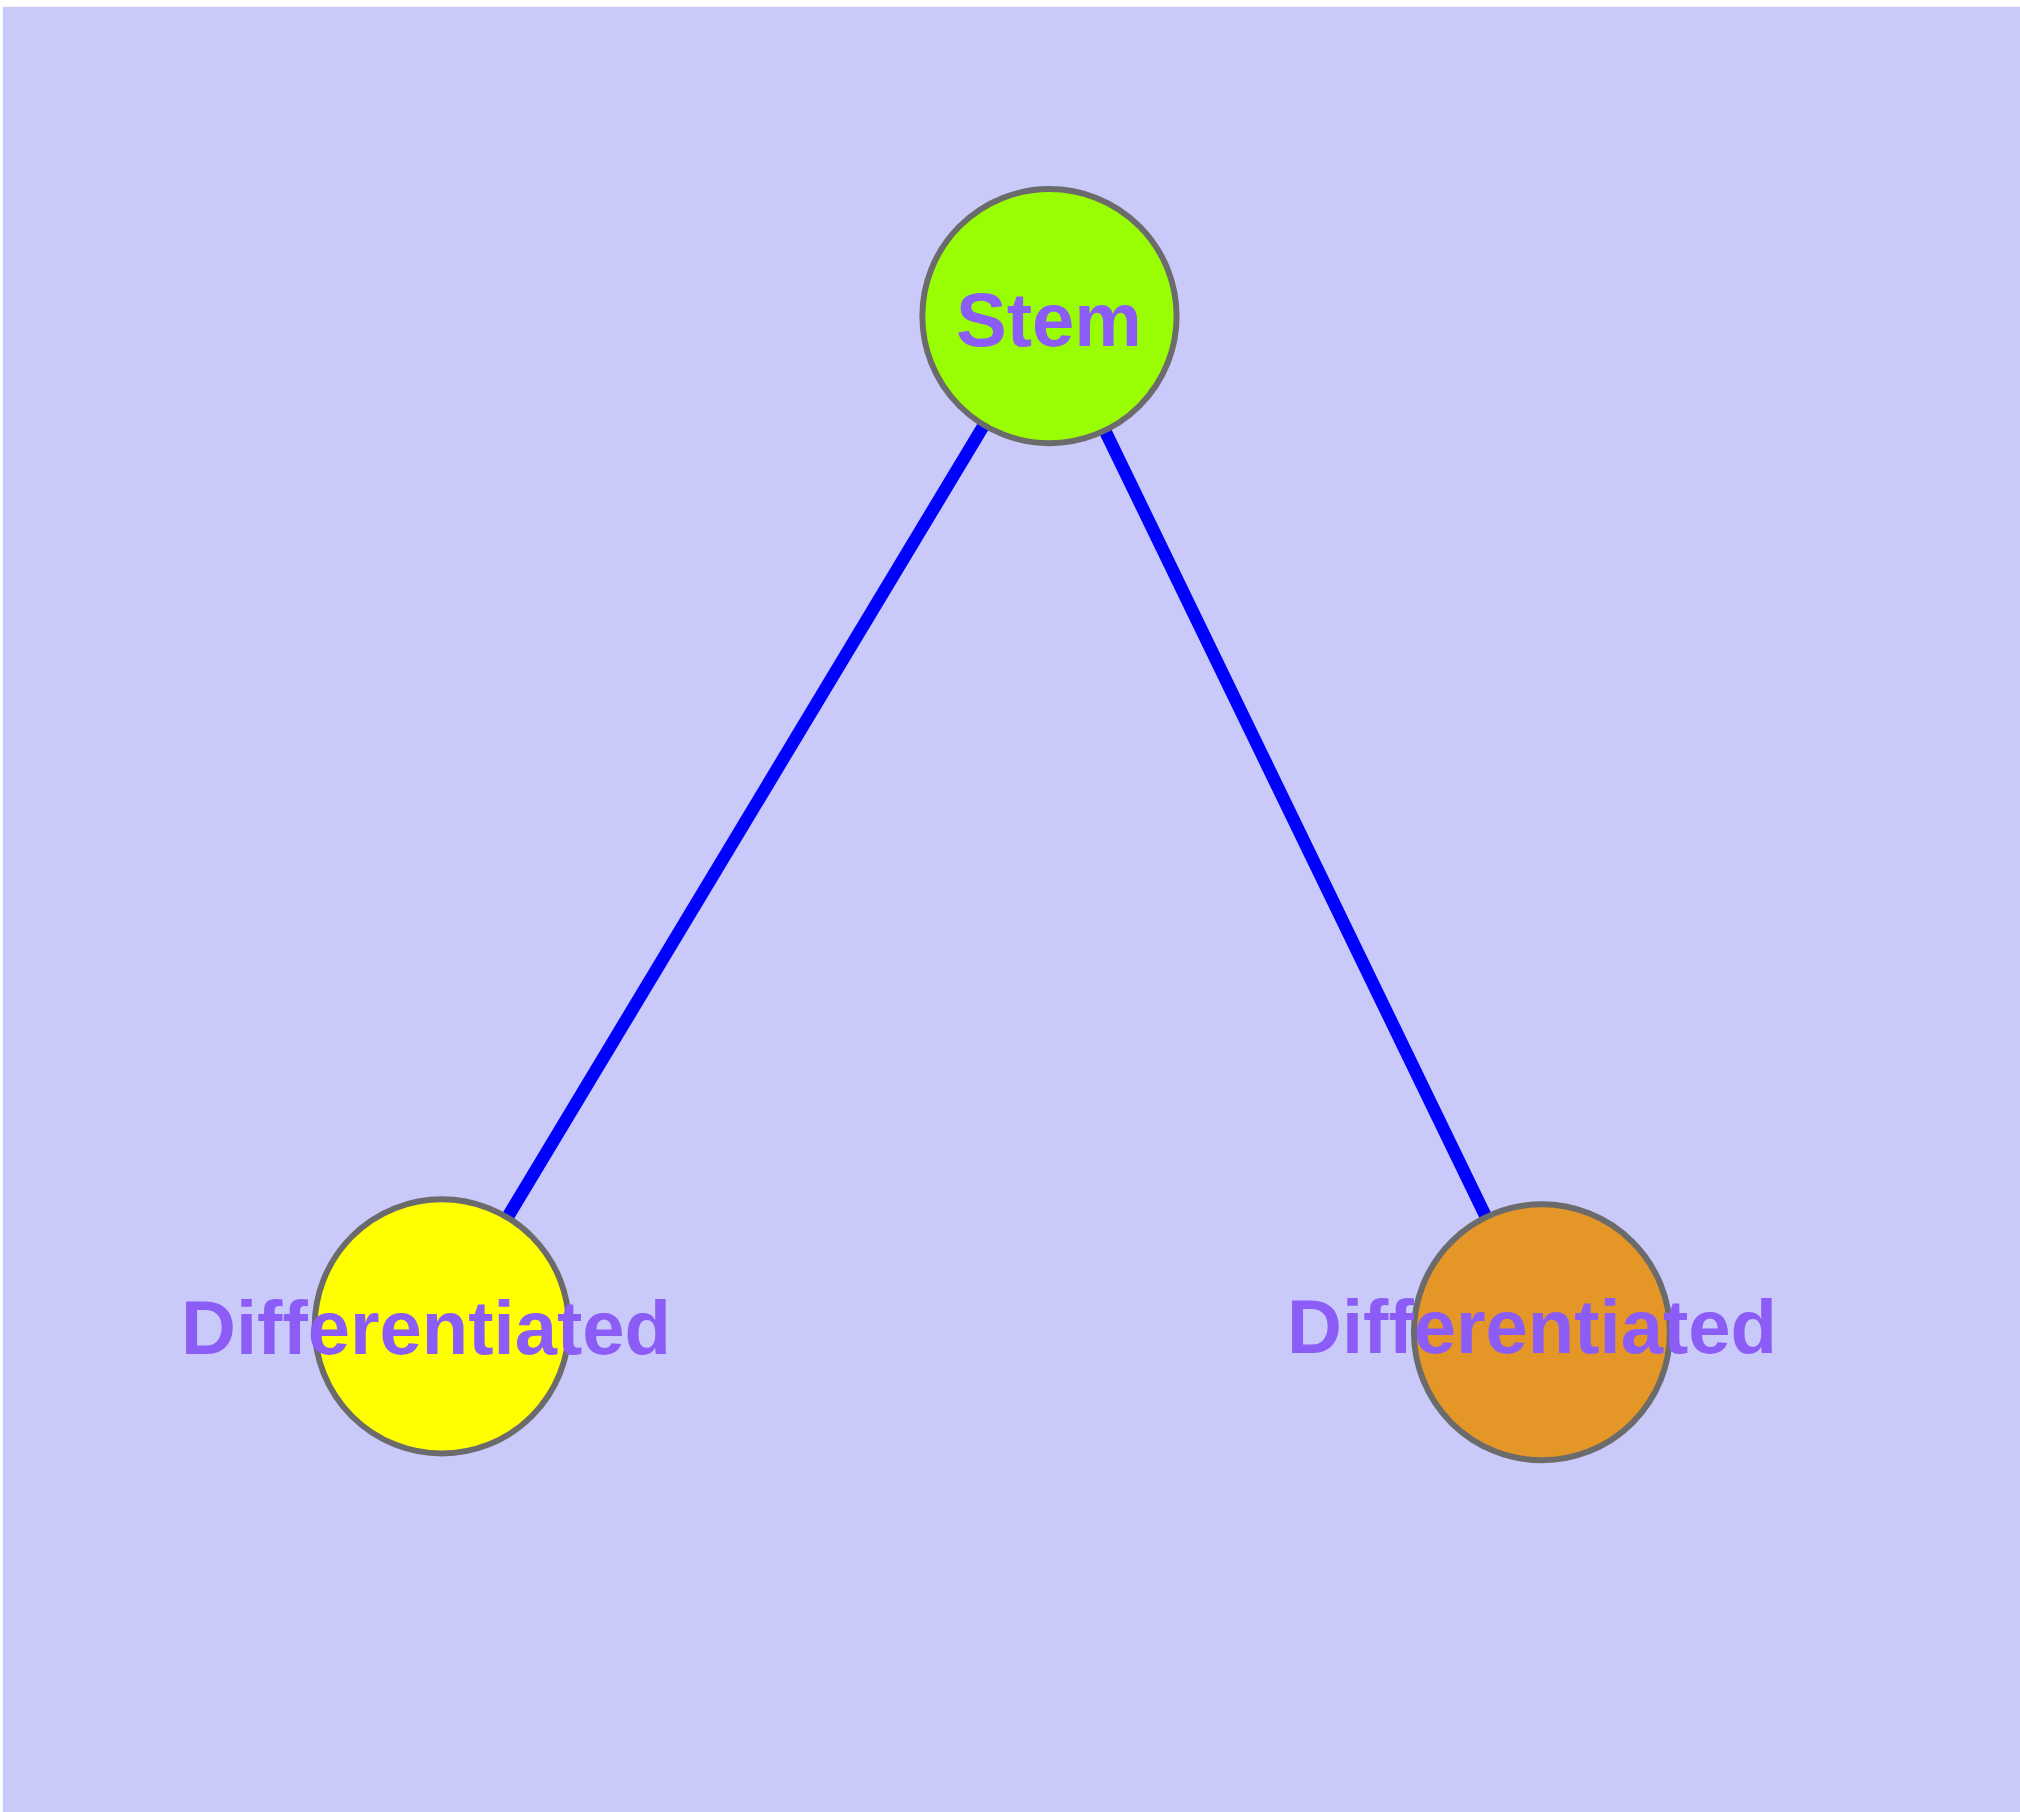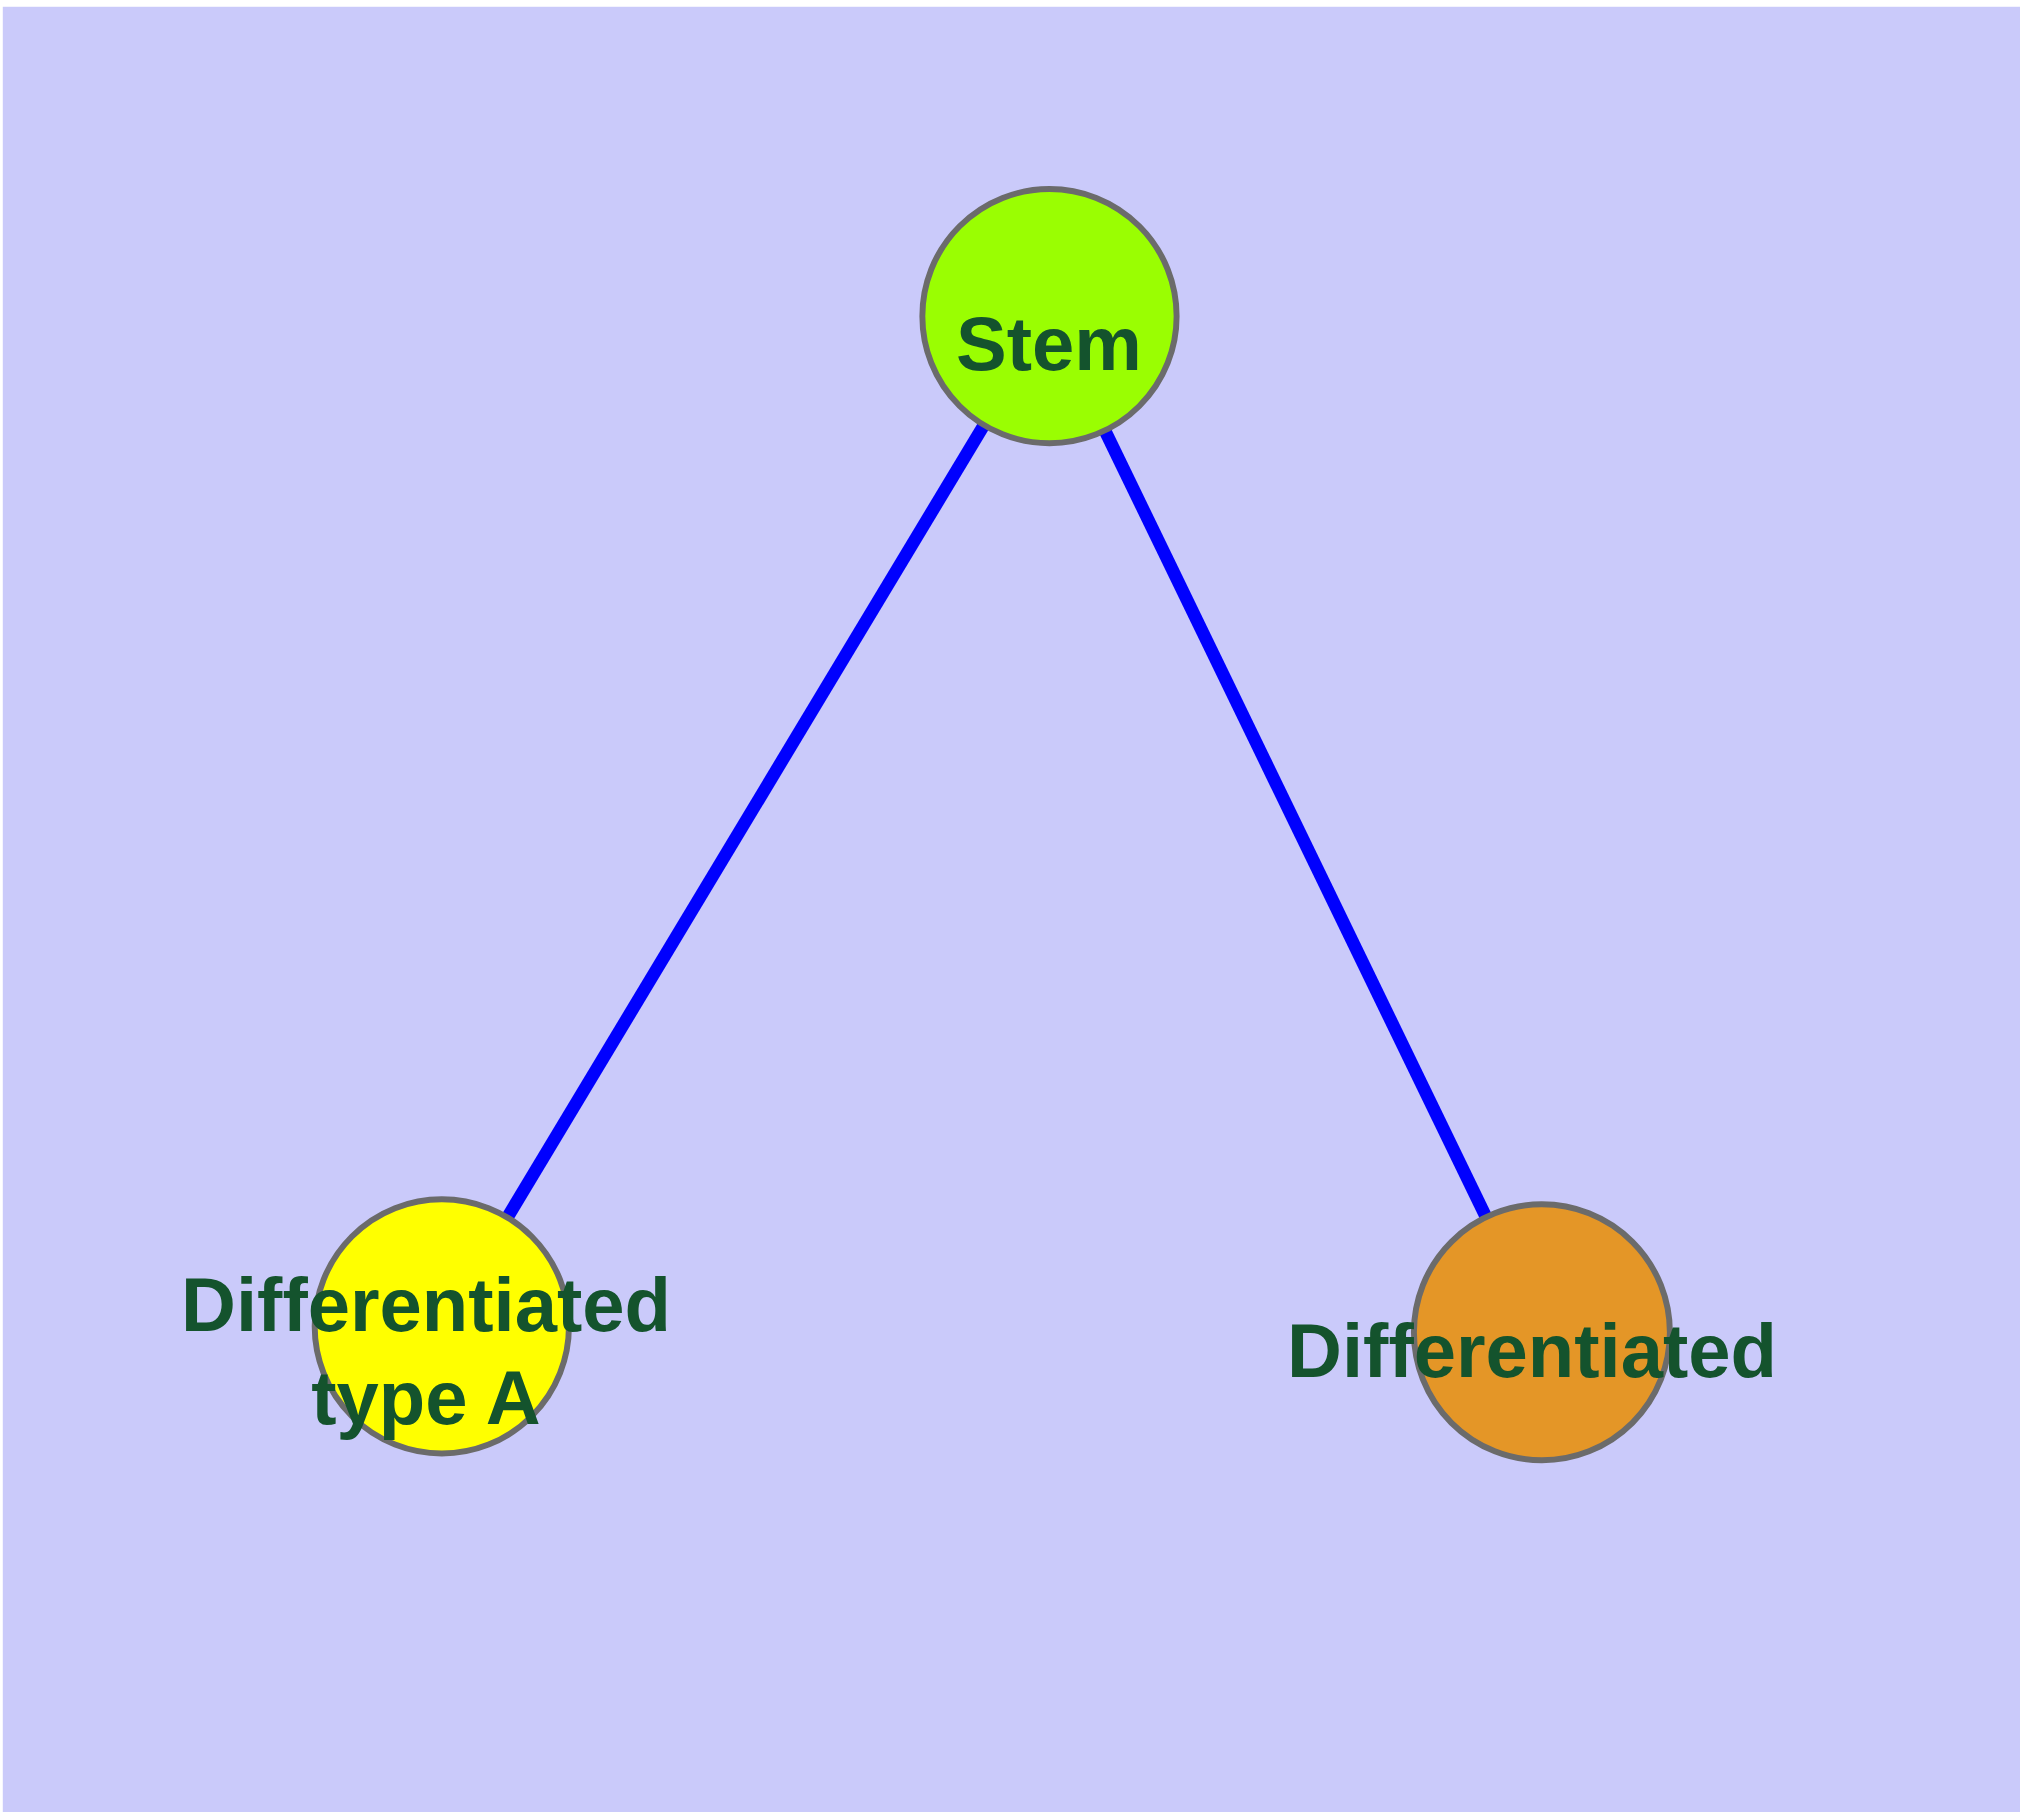--- a/index.html
+++ b/index.html
@@ -30,23 +30,22 @@
   .node-circle {
     stroke-width: 7px;
   }
   .node-label {
     position: absolute;
     transform: translate(-50%, -50%);
     text-align: center;
     font-weight: bold;
     font-size: 76px;
     line-height: 93px;
-    color: #14532d;
+    color: #8b5cf6;
     white-space: nowrap;
-    margin-top: 24px;
   }
   .label-line {
     display: block;
   }
 </style>
 </head>
 <body>
 
 <div class="page">
 
@@ -63,21 +62,20 @@
 
     <circle class="node-circle" cx="1819" cy="1572" r="151" fill="#E49627" stroke="#6B6B6B"></circle>
   </svg>
 
   <div class="node-label" style="left:1049px; top:319px;">
     <span class="label-line">Stem</span>
   </div>
 
   <div class="node-label" style="left:426px; top:1327px;">
     <span class="label-line">Differentiated</span>
-    <span class="label-line">type A</span>
   </div>
 
   <div class="node-label" style="left:1532px; top:1326px;">
     <span class="label-line">Differentiated</span>
   </div>
 
 </div>
 
 
 </body></html>

